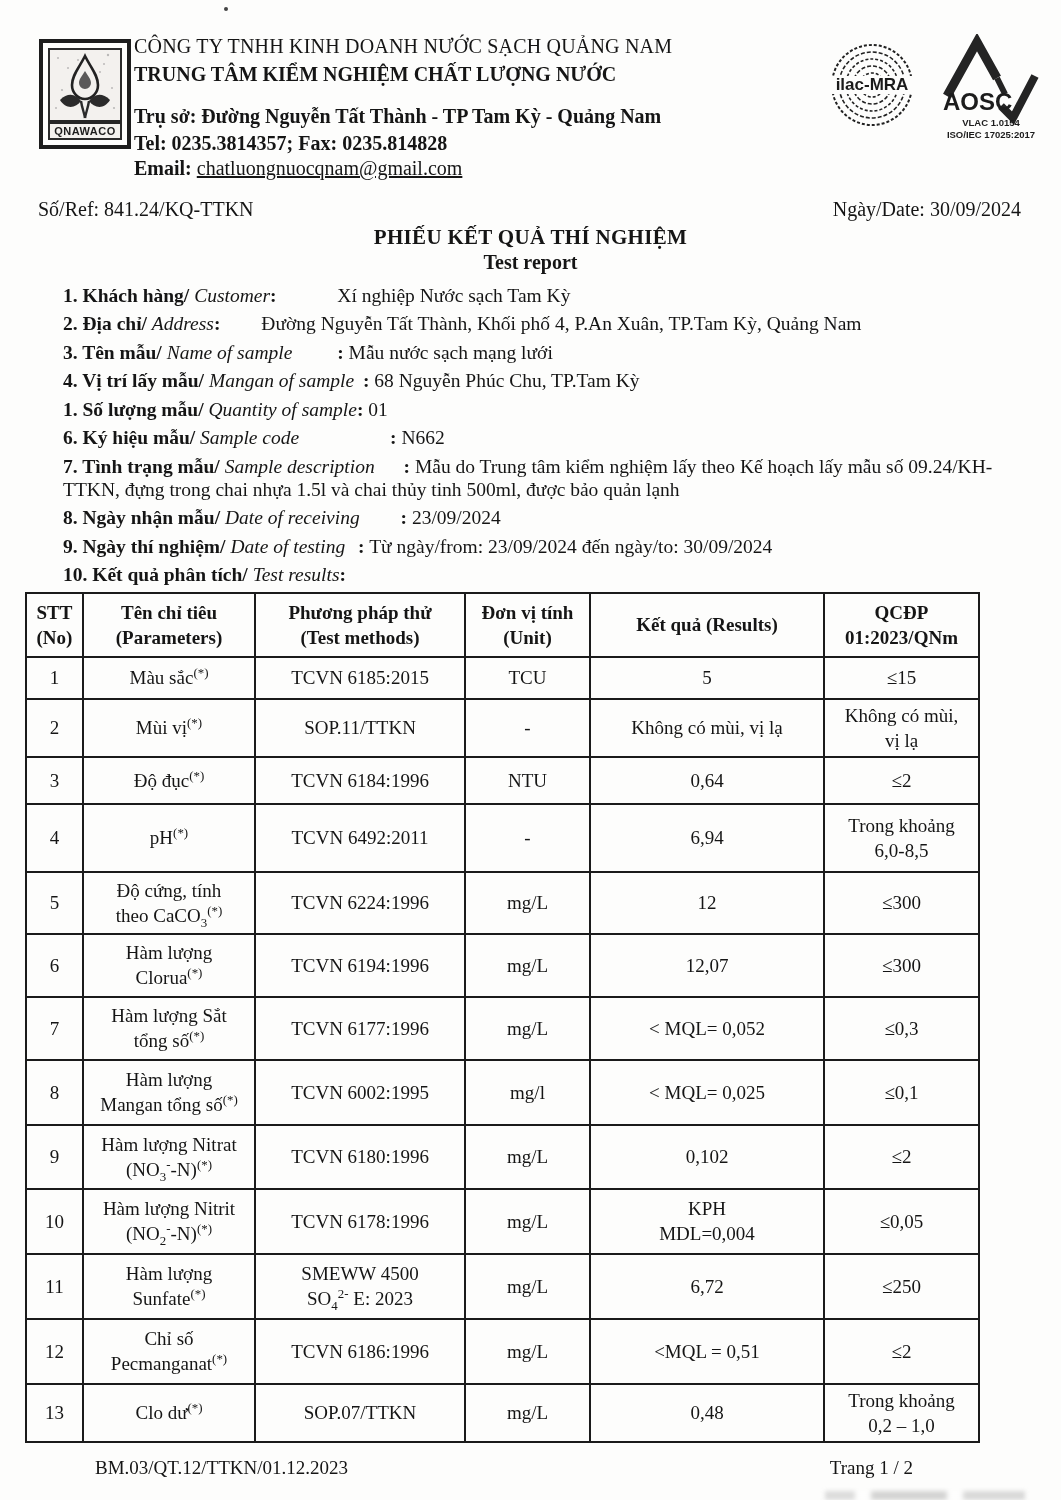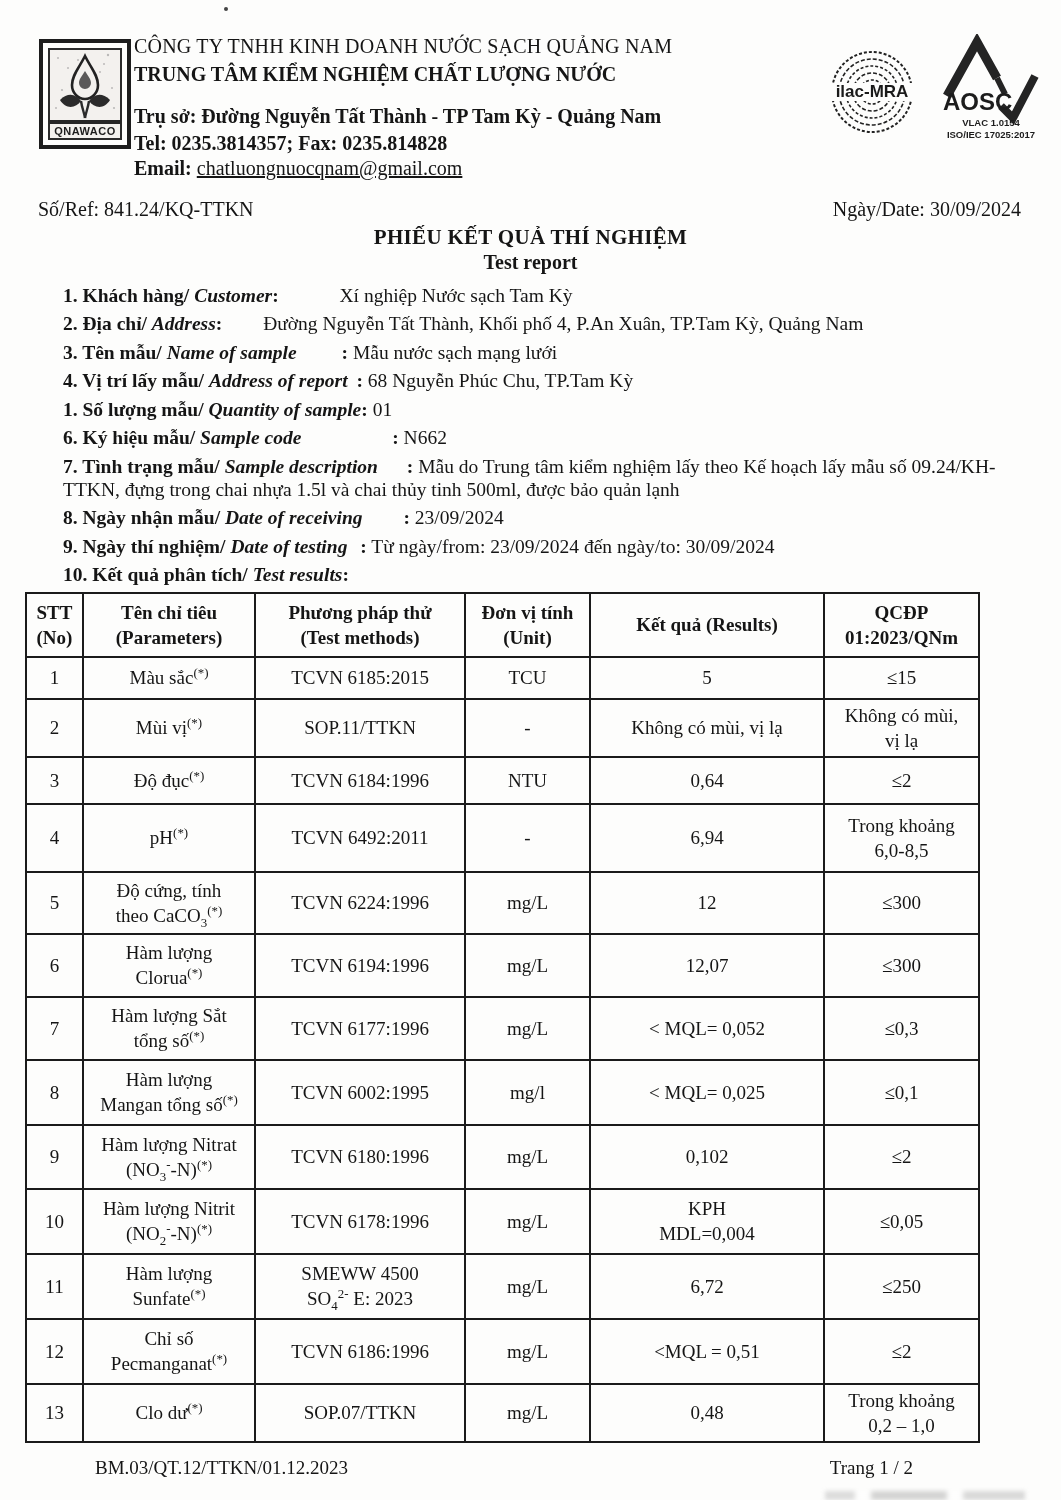--- a/index.html
+++ b/index.html
@@ -10,38 +10,38 @@
     background:#fdfdfc;
     color:#151515;
     font-family:"Liberation Serif","DejaVu Serif",serif;
     overflow:hidden;
     box-sizing:border-box;
   }
   
   .hdr{display:flex;align-items:flex-start;padding:30px 18px 0 38px;}
   .hdr-logo{flex:0 0 96px;padding-top:8px;}
   .hdr-center{flex:1 1 auto;text-align:left;line-height:1.28;padding-top:4px;}
-  .hdr-right{flex:0 0 200px;display:flex;align-items:flex-end;gap:24px;padding-top:4px;}
+  .hdr-right{flex:0 0 200px;display:flex;align-items:center;gap:24px;padding-top:4px;}
   .co-name{font-size:20px;letter-spacing:.2px;}
   .ctr-name{font-size:20px;font-weight:bold;margin-top:2px;}
   .addr{font-size:20px;font-weight:bold;margin-top:17px;}
   .telfax{font-size:20px;font-weight:bold;margin-top:1px;}
   .email-line{font-size:20px;margin-top:0;}
   .email-line .lbl{font-weight:bold;}
   .email-line .val{text-decoration:underline;}
   
   .refline{display:flex;justify-content:space-between;padding:0 40px 0 38px;font-size:20px;margin-top:16px;}
   
   .title{text-align:center;font-size:21px;font-weight:bold;margin-top:4px;letter-spacing:.3px;}
   .subtitle{text-align:center;font-size:20px;font-weight:bold;margin-top:1px;}
   
   .info{padding:10px 40px 0 63px;font-size:19.5px;}
   .info-item{margin-bottom:5.5px;line-height:23px;}
   .info-item .vi{font-weight:bold;}
-  .info-item .en{font-weight:bold;font-style:italic;}
+  .info-item .en{font-weight:normal;font-style:italic;}
   .info-item .sep{font-weight:bold;}
   .ml4{margin-left:4px}.ml8{margin-left:8px}.ml24{margin-left:24px}
   .ml36{margin-left:36px}.ml40{margin-left:40px}.ml56{margin-left:56px}.ml86{margin-left:86px}
   
   table.results{
     border-collapse:collapse;
     margin:4px 0 0 25px;
     table-layout:fixed;
     width:953px;
   }
@@ -160,21 +160,21 @@
       <span class="value ml36">Đường Nguyễn Tất Thành, Khối phố 4, P.An Xuân, TP.Tam Kỳ, Quảng Nam</span>
     </div>
     <div class="info-item">
       <span class="vi">3. Tên mẫu/</span>
       <span class="en">Name of sample</span>
       <span class="sep ml40">:</span>
       <span class="value">Mẫu nước sạch mạng lưới</span>
     </div>
     <div class="info-item">
       <span class="vi">4. Vị trí lấy mẫu/</span>
-      <span class="en">Address of report</span>
+      <span class="en">Mangan of sample</span>
       <span class="sep ml4">:</span>
       <span class="value">68 Nguyễn Phúc Chu, TP.Tam Kỳ</span>
     </div>
     <div class="info-item">
       <span class="vi">1. Số lượng mẫu/</span>
       <span class="en">Quantity of sample</span><span class="sep">:</span>
       <span class="value">01</span>
     </div>
     <div class="info-item">
       <span class="vi">6. Ký hiệu mẫu/</span>

